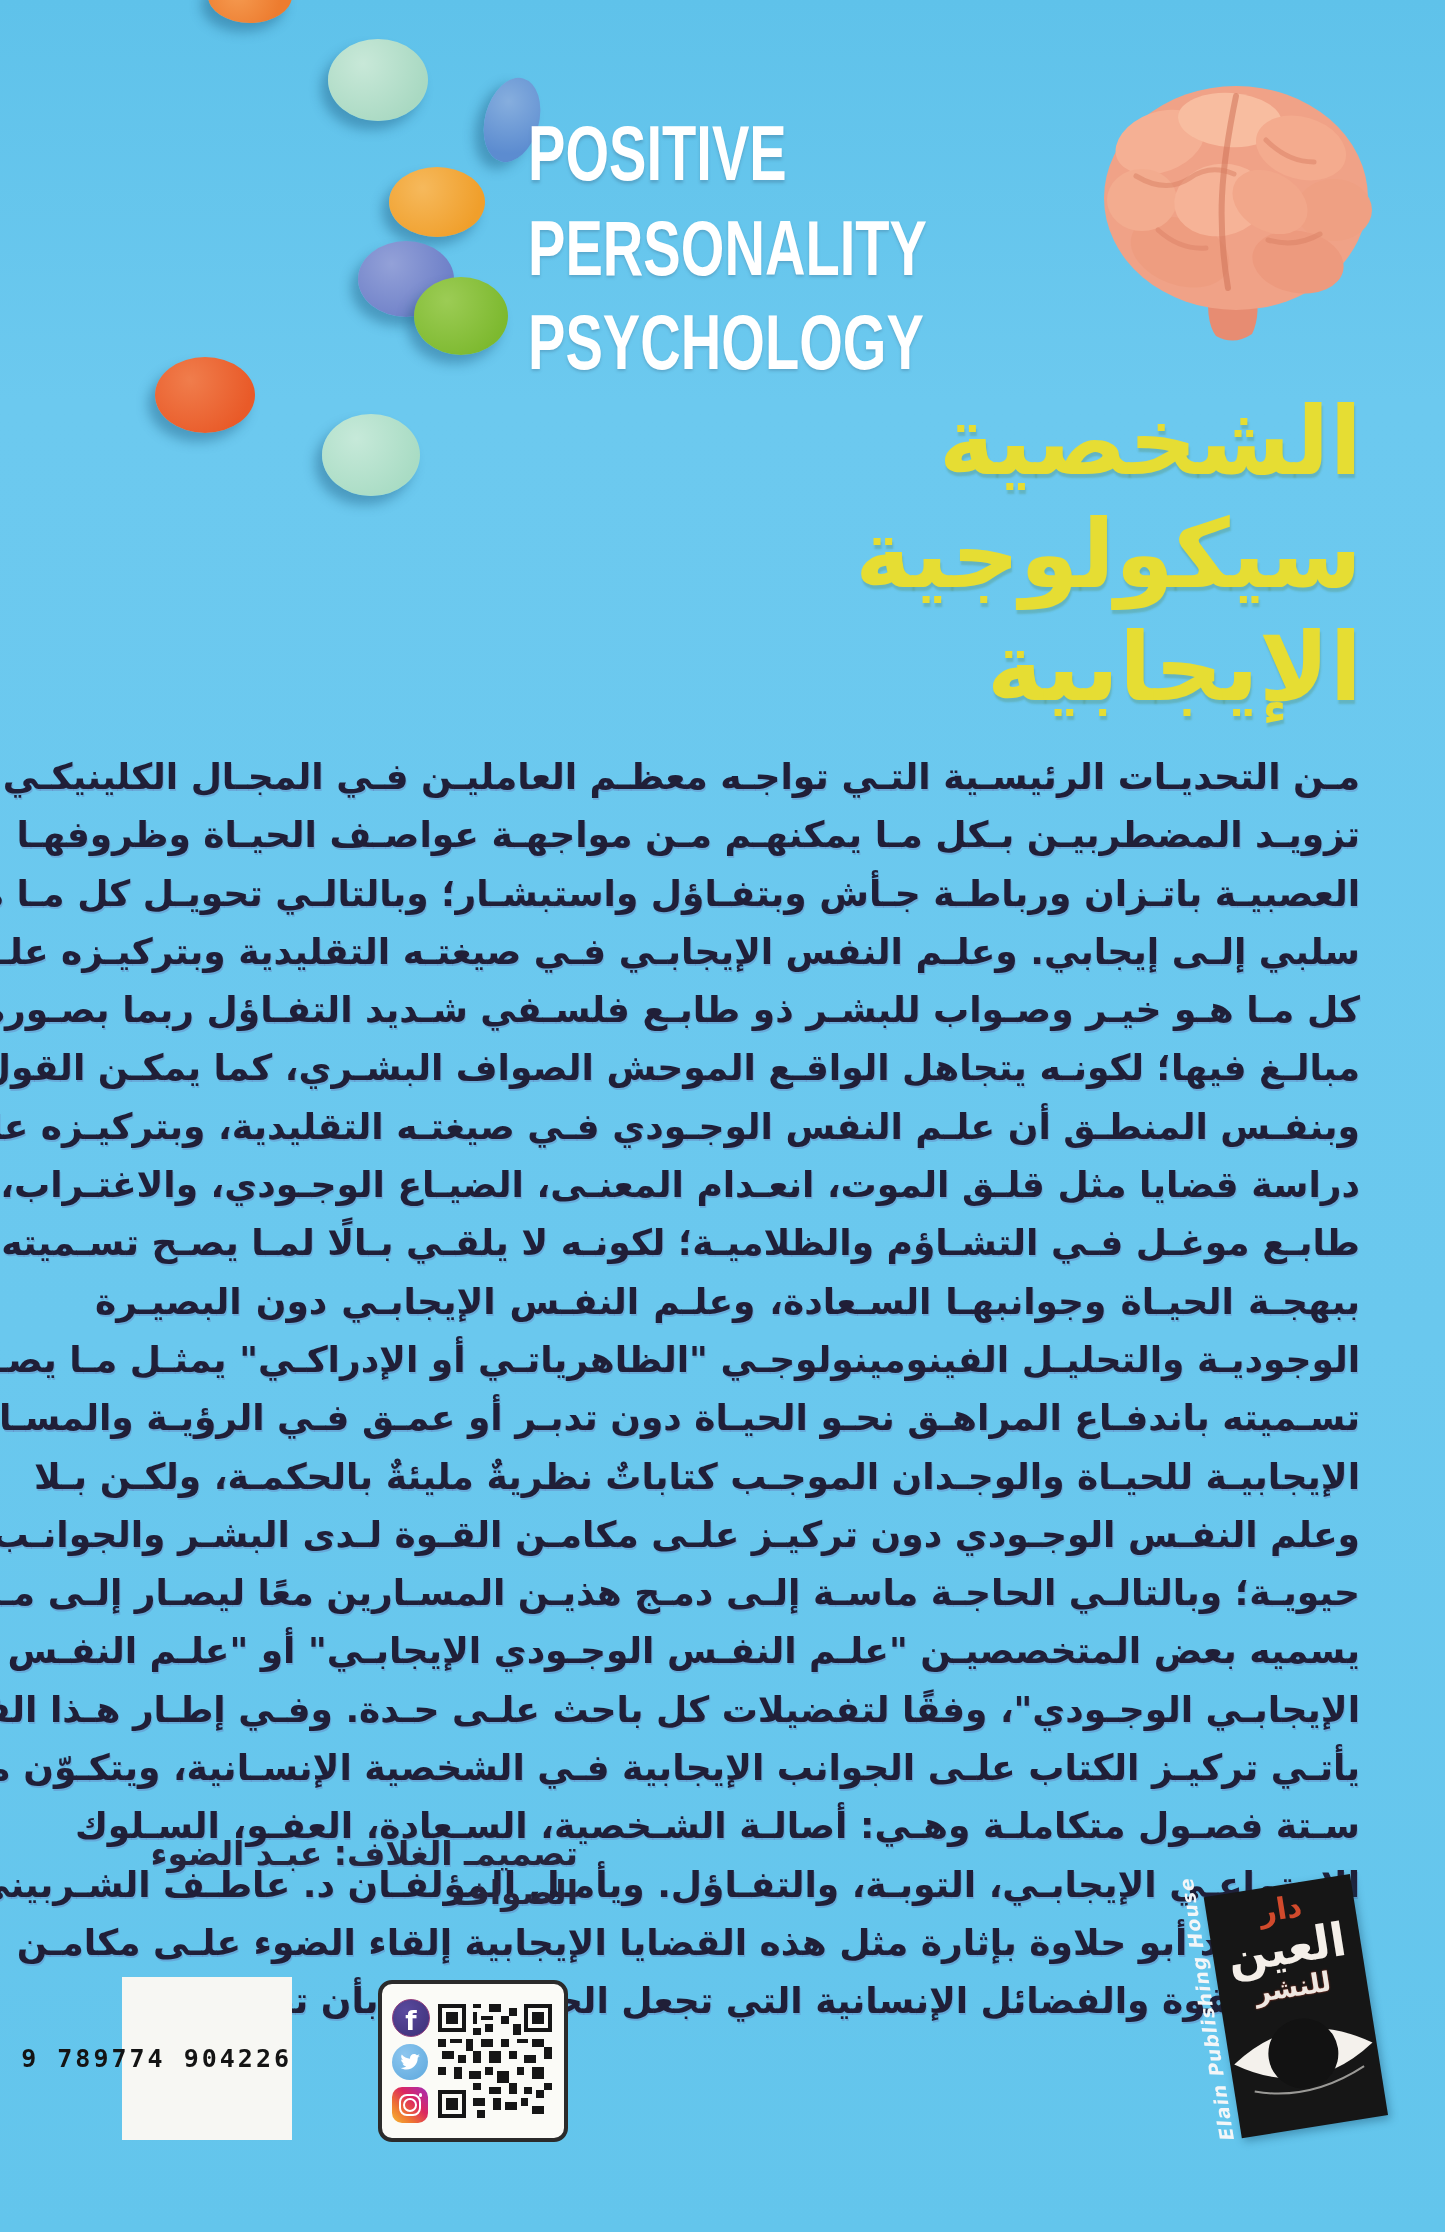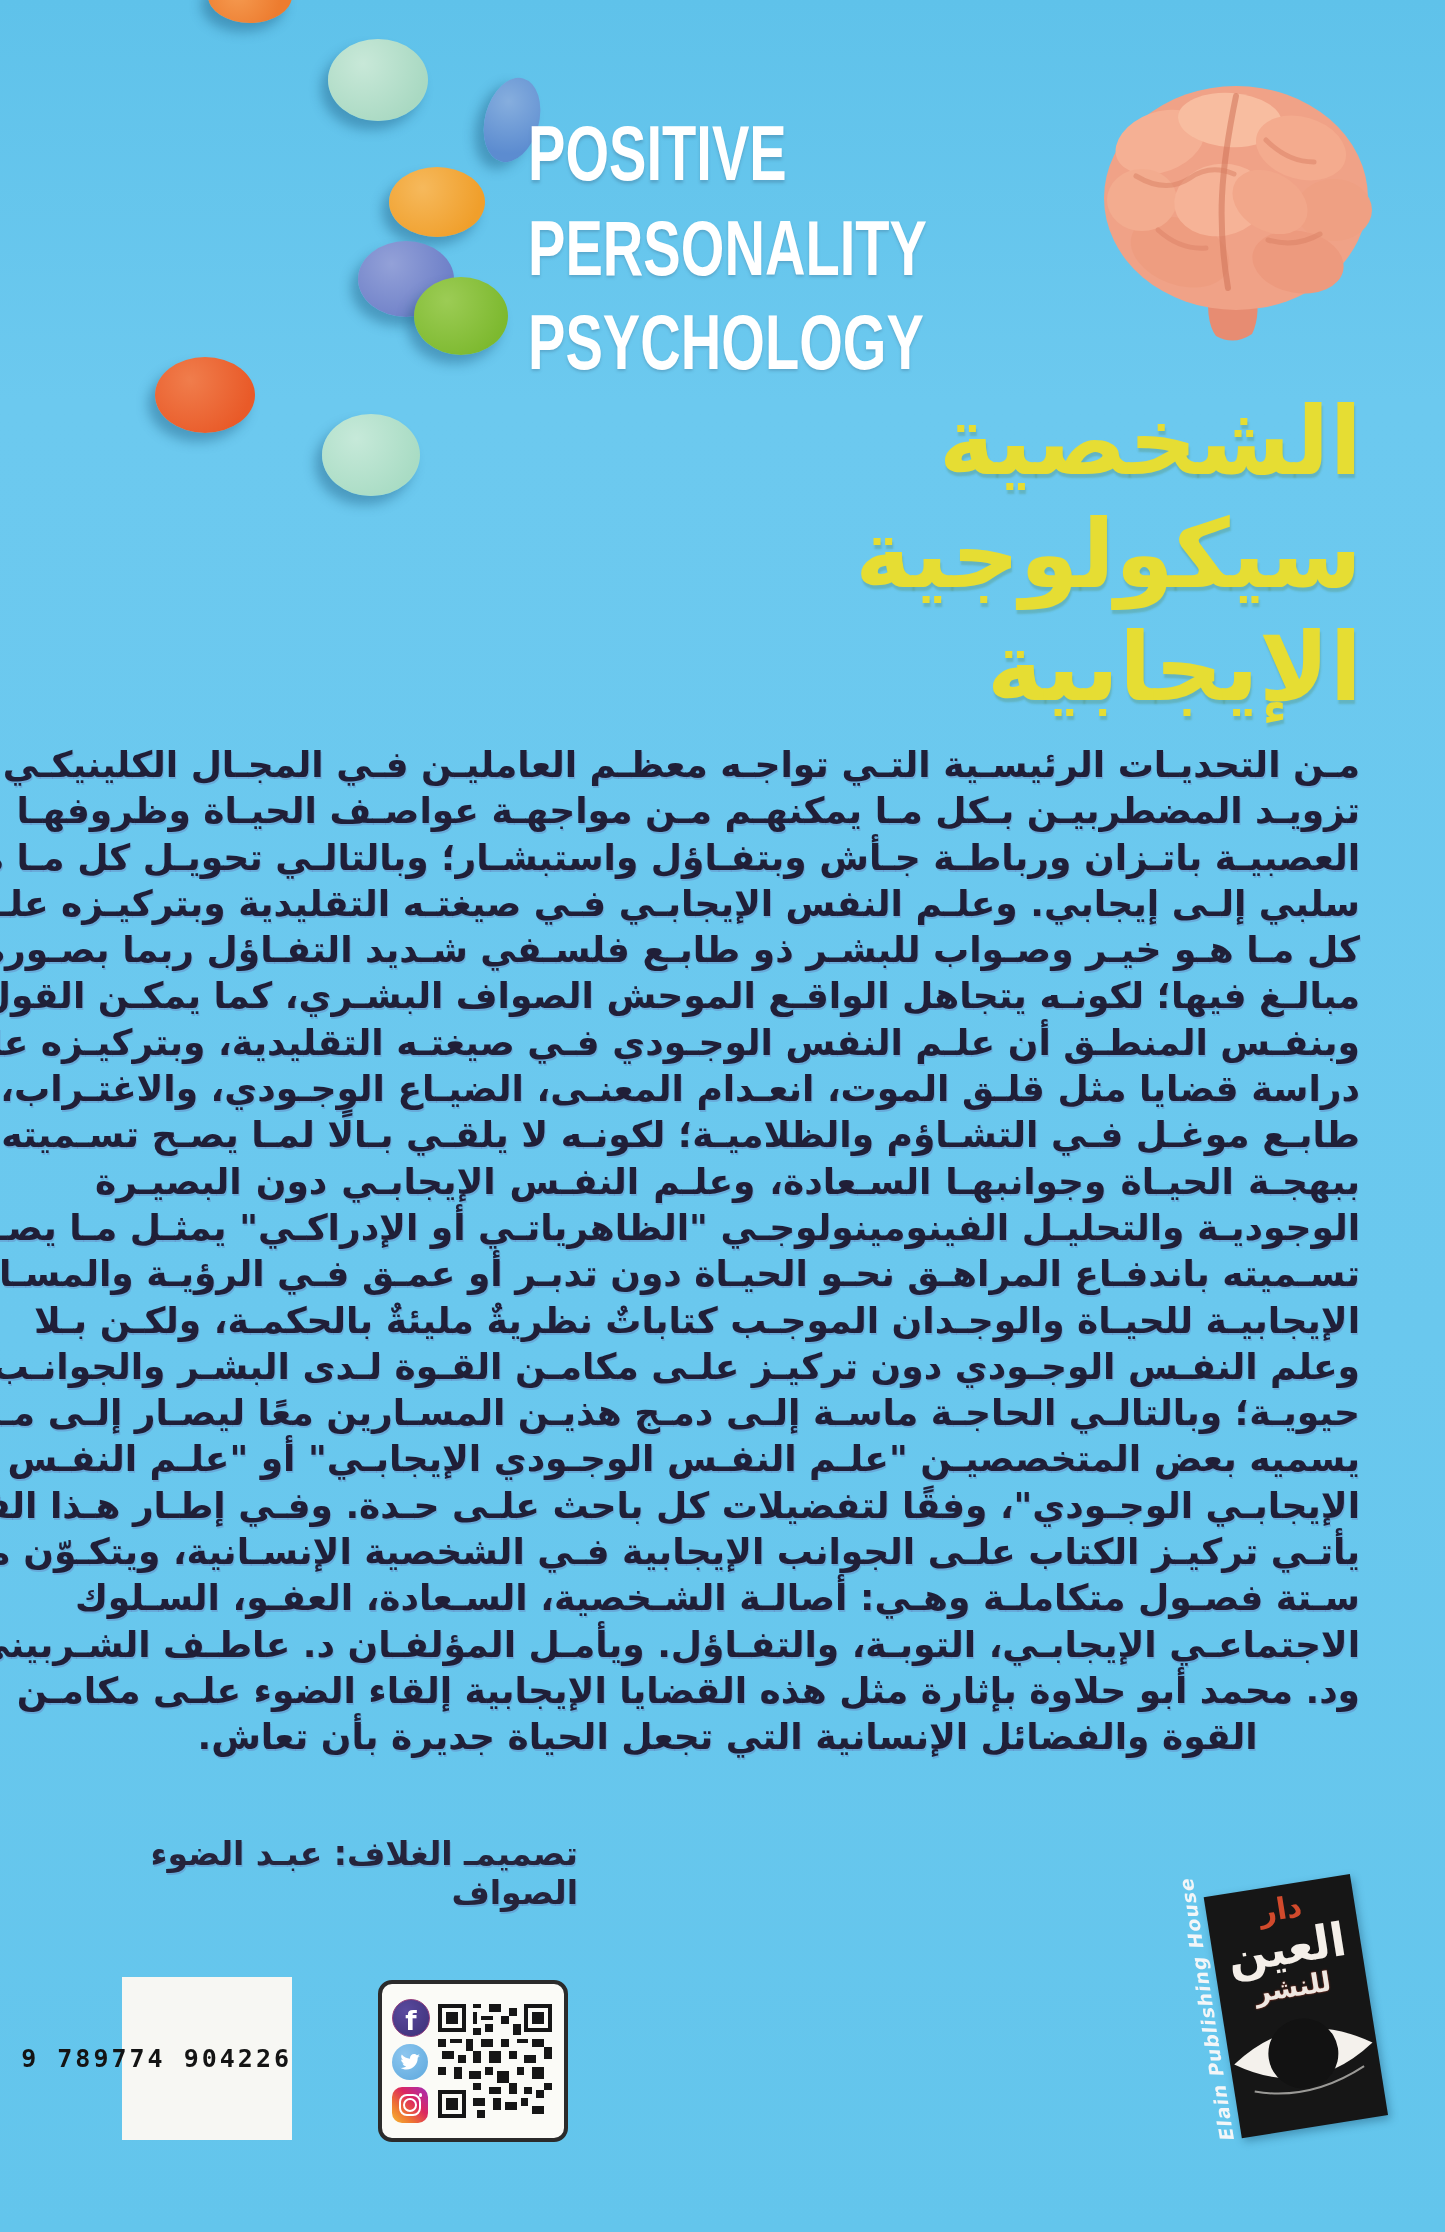--- a/index.html
+++ b/index.html
@@ -28,21 +28,21 @@
     color:#e6dd33;font-weight:bold;font-size:95px;line-height:113px;
     text-shadow:1px 4px 2px rgba(70,120,60,.25);
     white-space:nowrap;
   }
   
   .body-text{
     position:absolute;left:95px;top:742px;width:1265px;direction:rtl;z-index:2;
     color:#201f38;font-weight:bold;font-size:36px;line-height:46.3px;
     text-shadow:1px 2px 0 rgba(100,70,150,.22);
   }
-  .body-text .line{text-align:justify;text-align-last:justify;white-space:nowrap;}
+  .body-text .line{text-align:justify;text-align-last:justify;white-space:nowrap;margin-top:12px;}
   .body-text .line.center{text-align:right;text-align-last:center;}
   
   .designer{
     position:absolute;left:118px;top:1834px;width:460px;direction:rtl;text-align:right;
     color:#25243c;font-weight:bold;font-size:33px;z-index:2;
     text-shadow:1px 2px 0 rgba(100,70,150,.22);
   }
   
   .barcode{
     position:absolute;left:122px;top:1977px;width:170px;height:163px;

